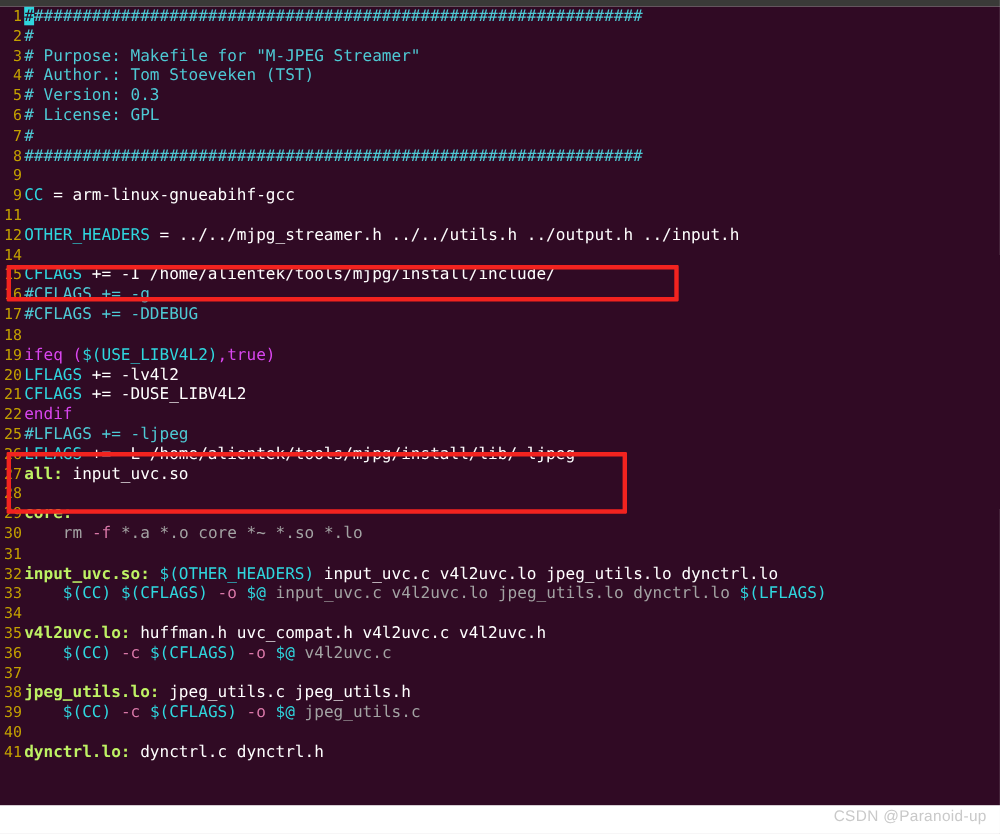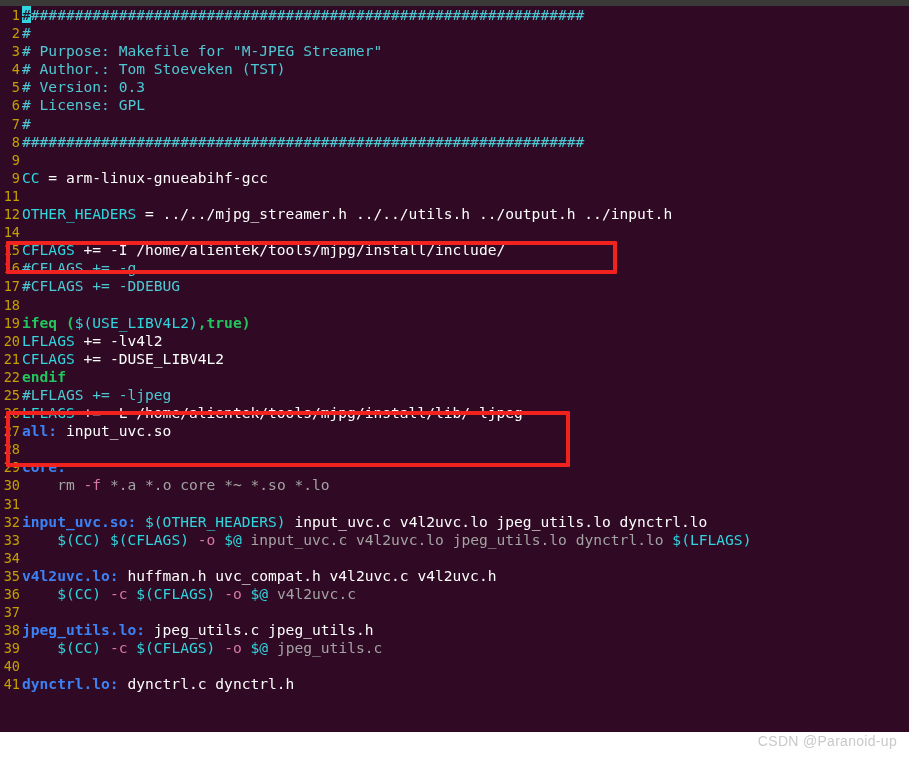--- a/index.html
+++ b/index.html
@@ -55,24 +55,24 @@
   .ltext {
     position: absolute;
     left: 22px;
     white-space: pre;
   }
 
   
   .c-comment   { color: #4ec9d4; }           
   .c-var       { color: #2fd6de; font-weight: normal; }  
   .c-plain     { color: #ffffff; }           
-  .c-target    { color: #3b82f6; font-weight: bold; }  
+  .c-target    { color: #bef264; font-weight: bold; }  
   .c-recipe    { color: #a3a3a3; }           
   .c-flag      { color: #d978a8; }           
-  .c-kw        { color: #22c55e; font-weight: bold; }           
+  .c-kw        { color: #d946ef; }           
 
   
   .cursor-block {
     background: #2fd6de;
     color: #300a24;
   }
 
   
   .red-box {
     position: absolute;

